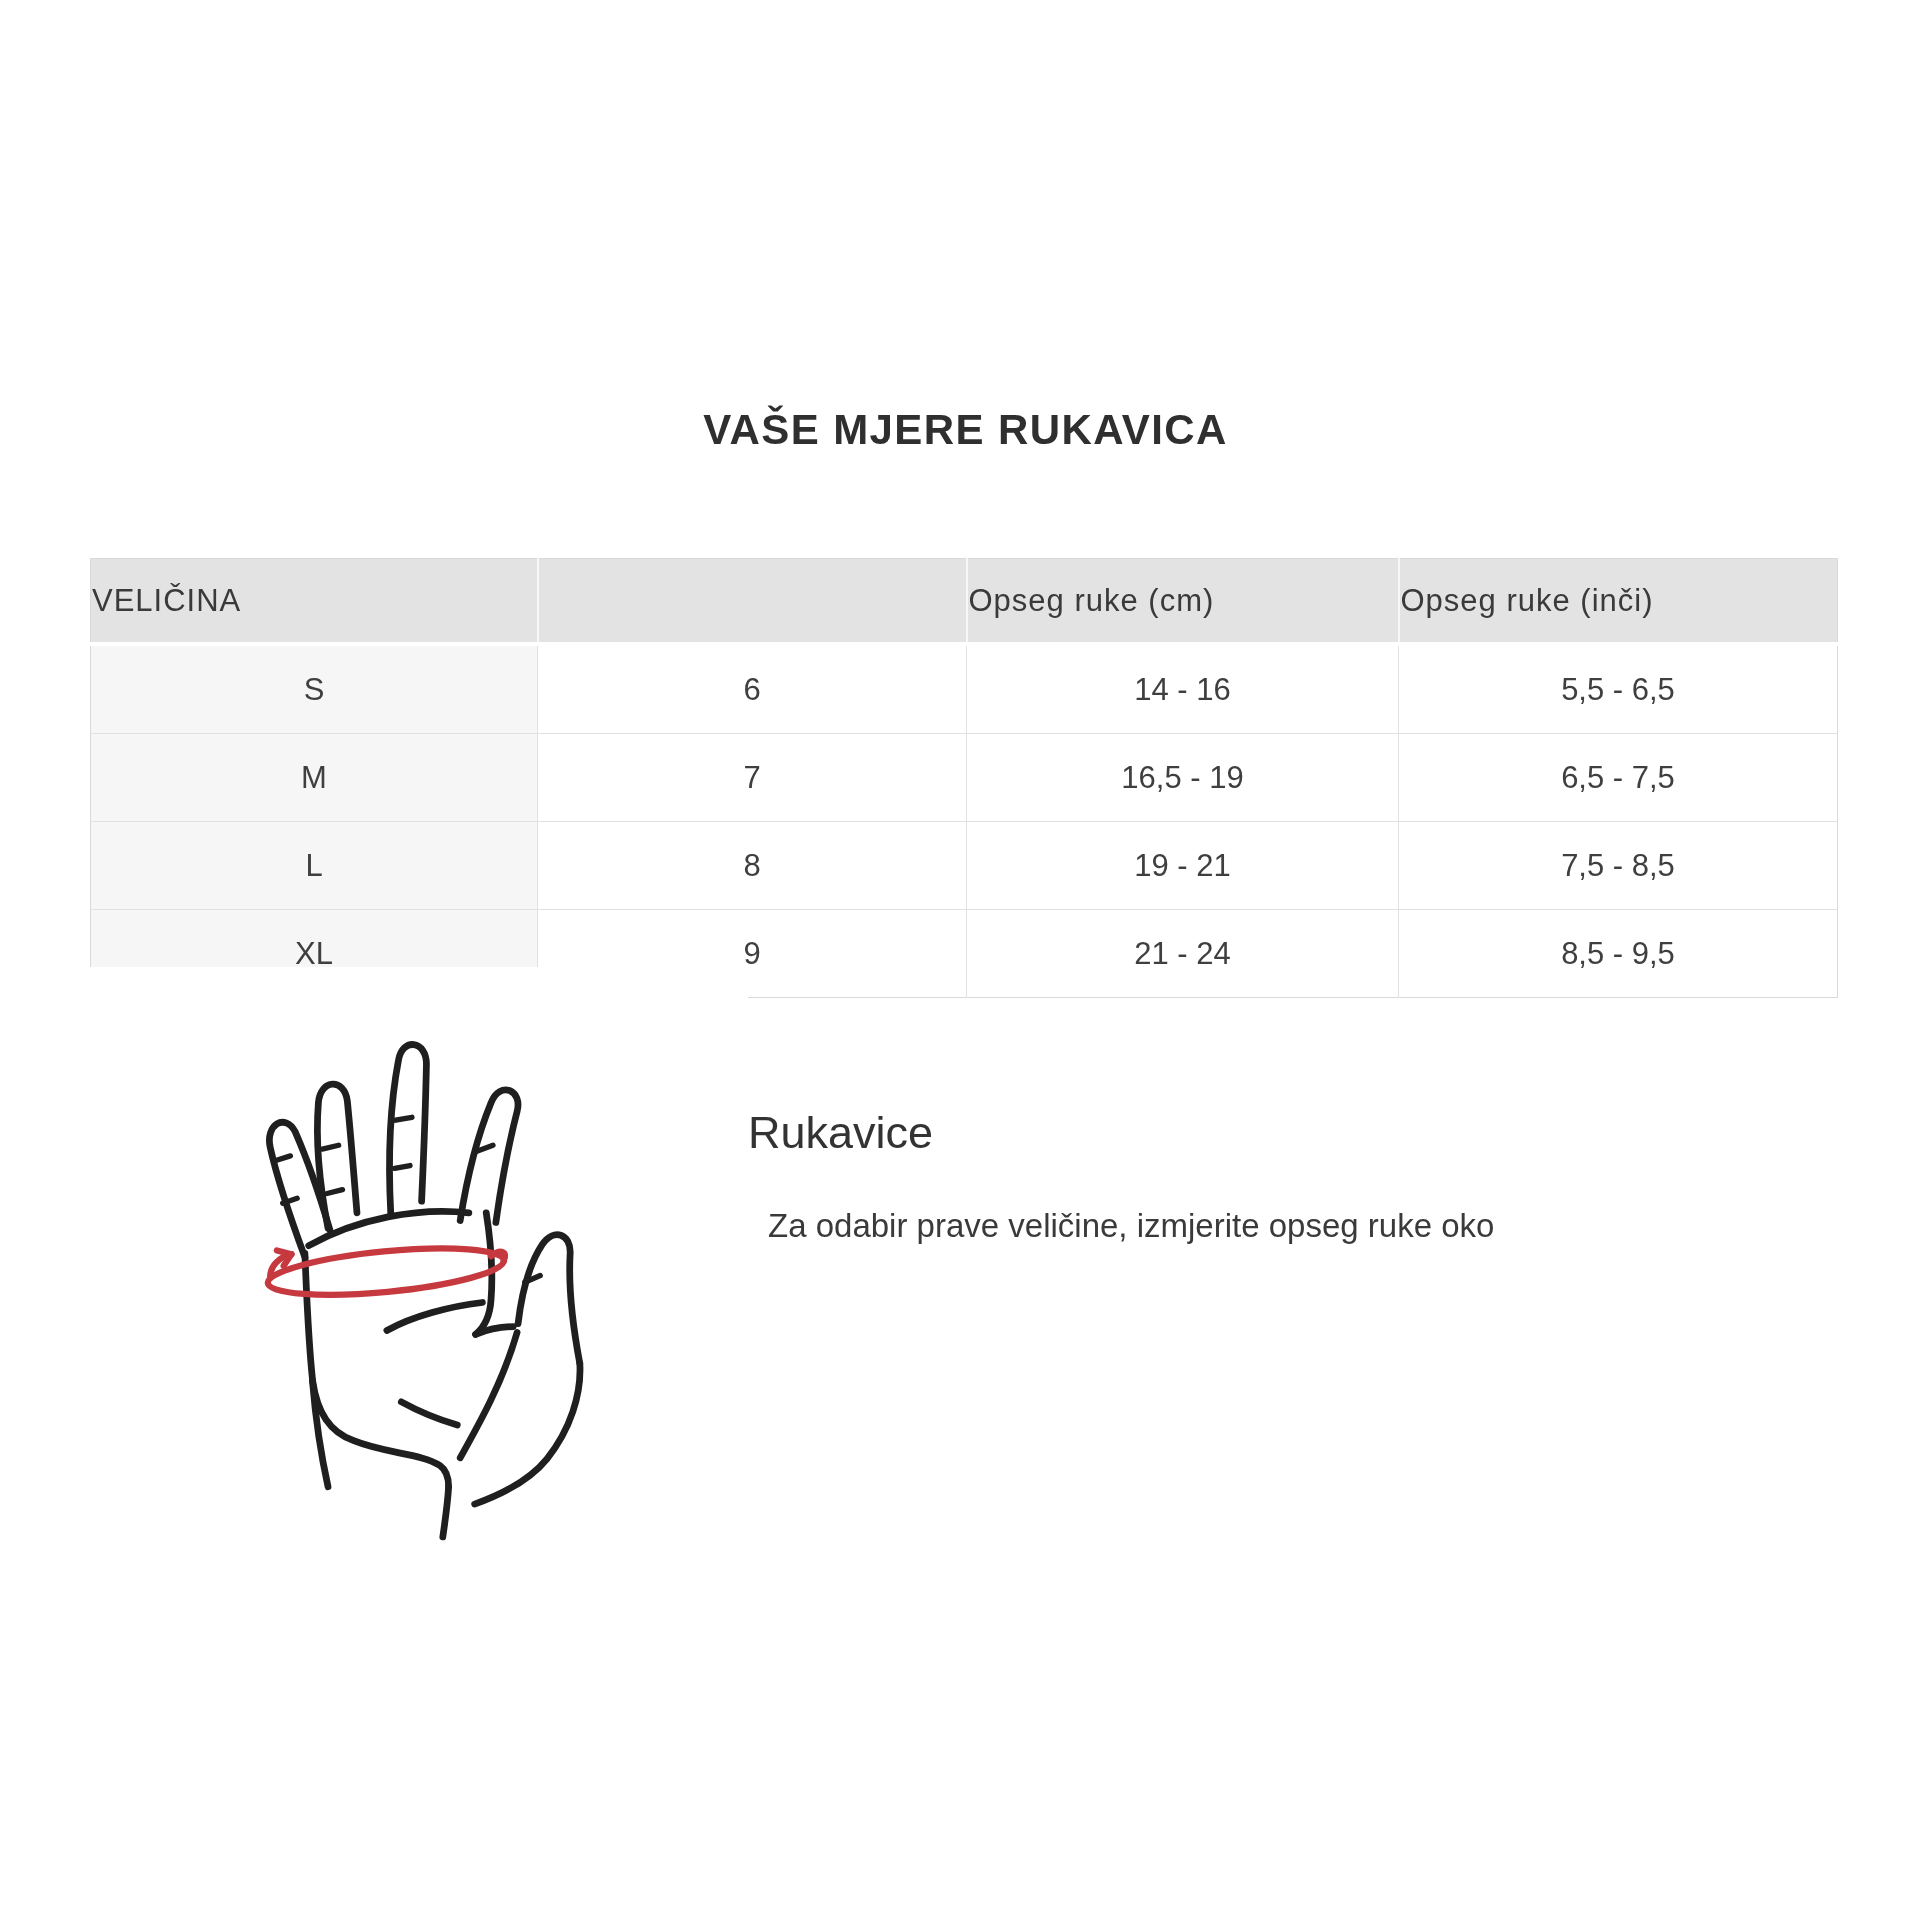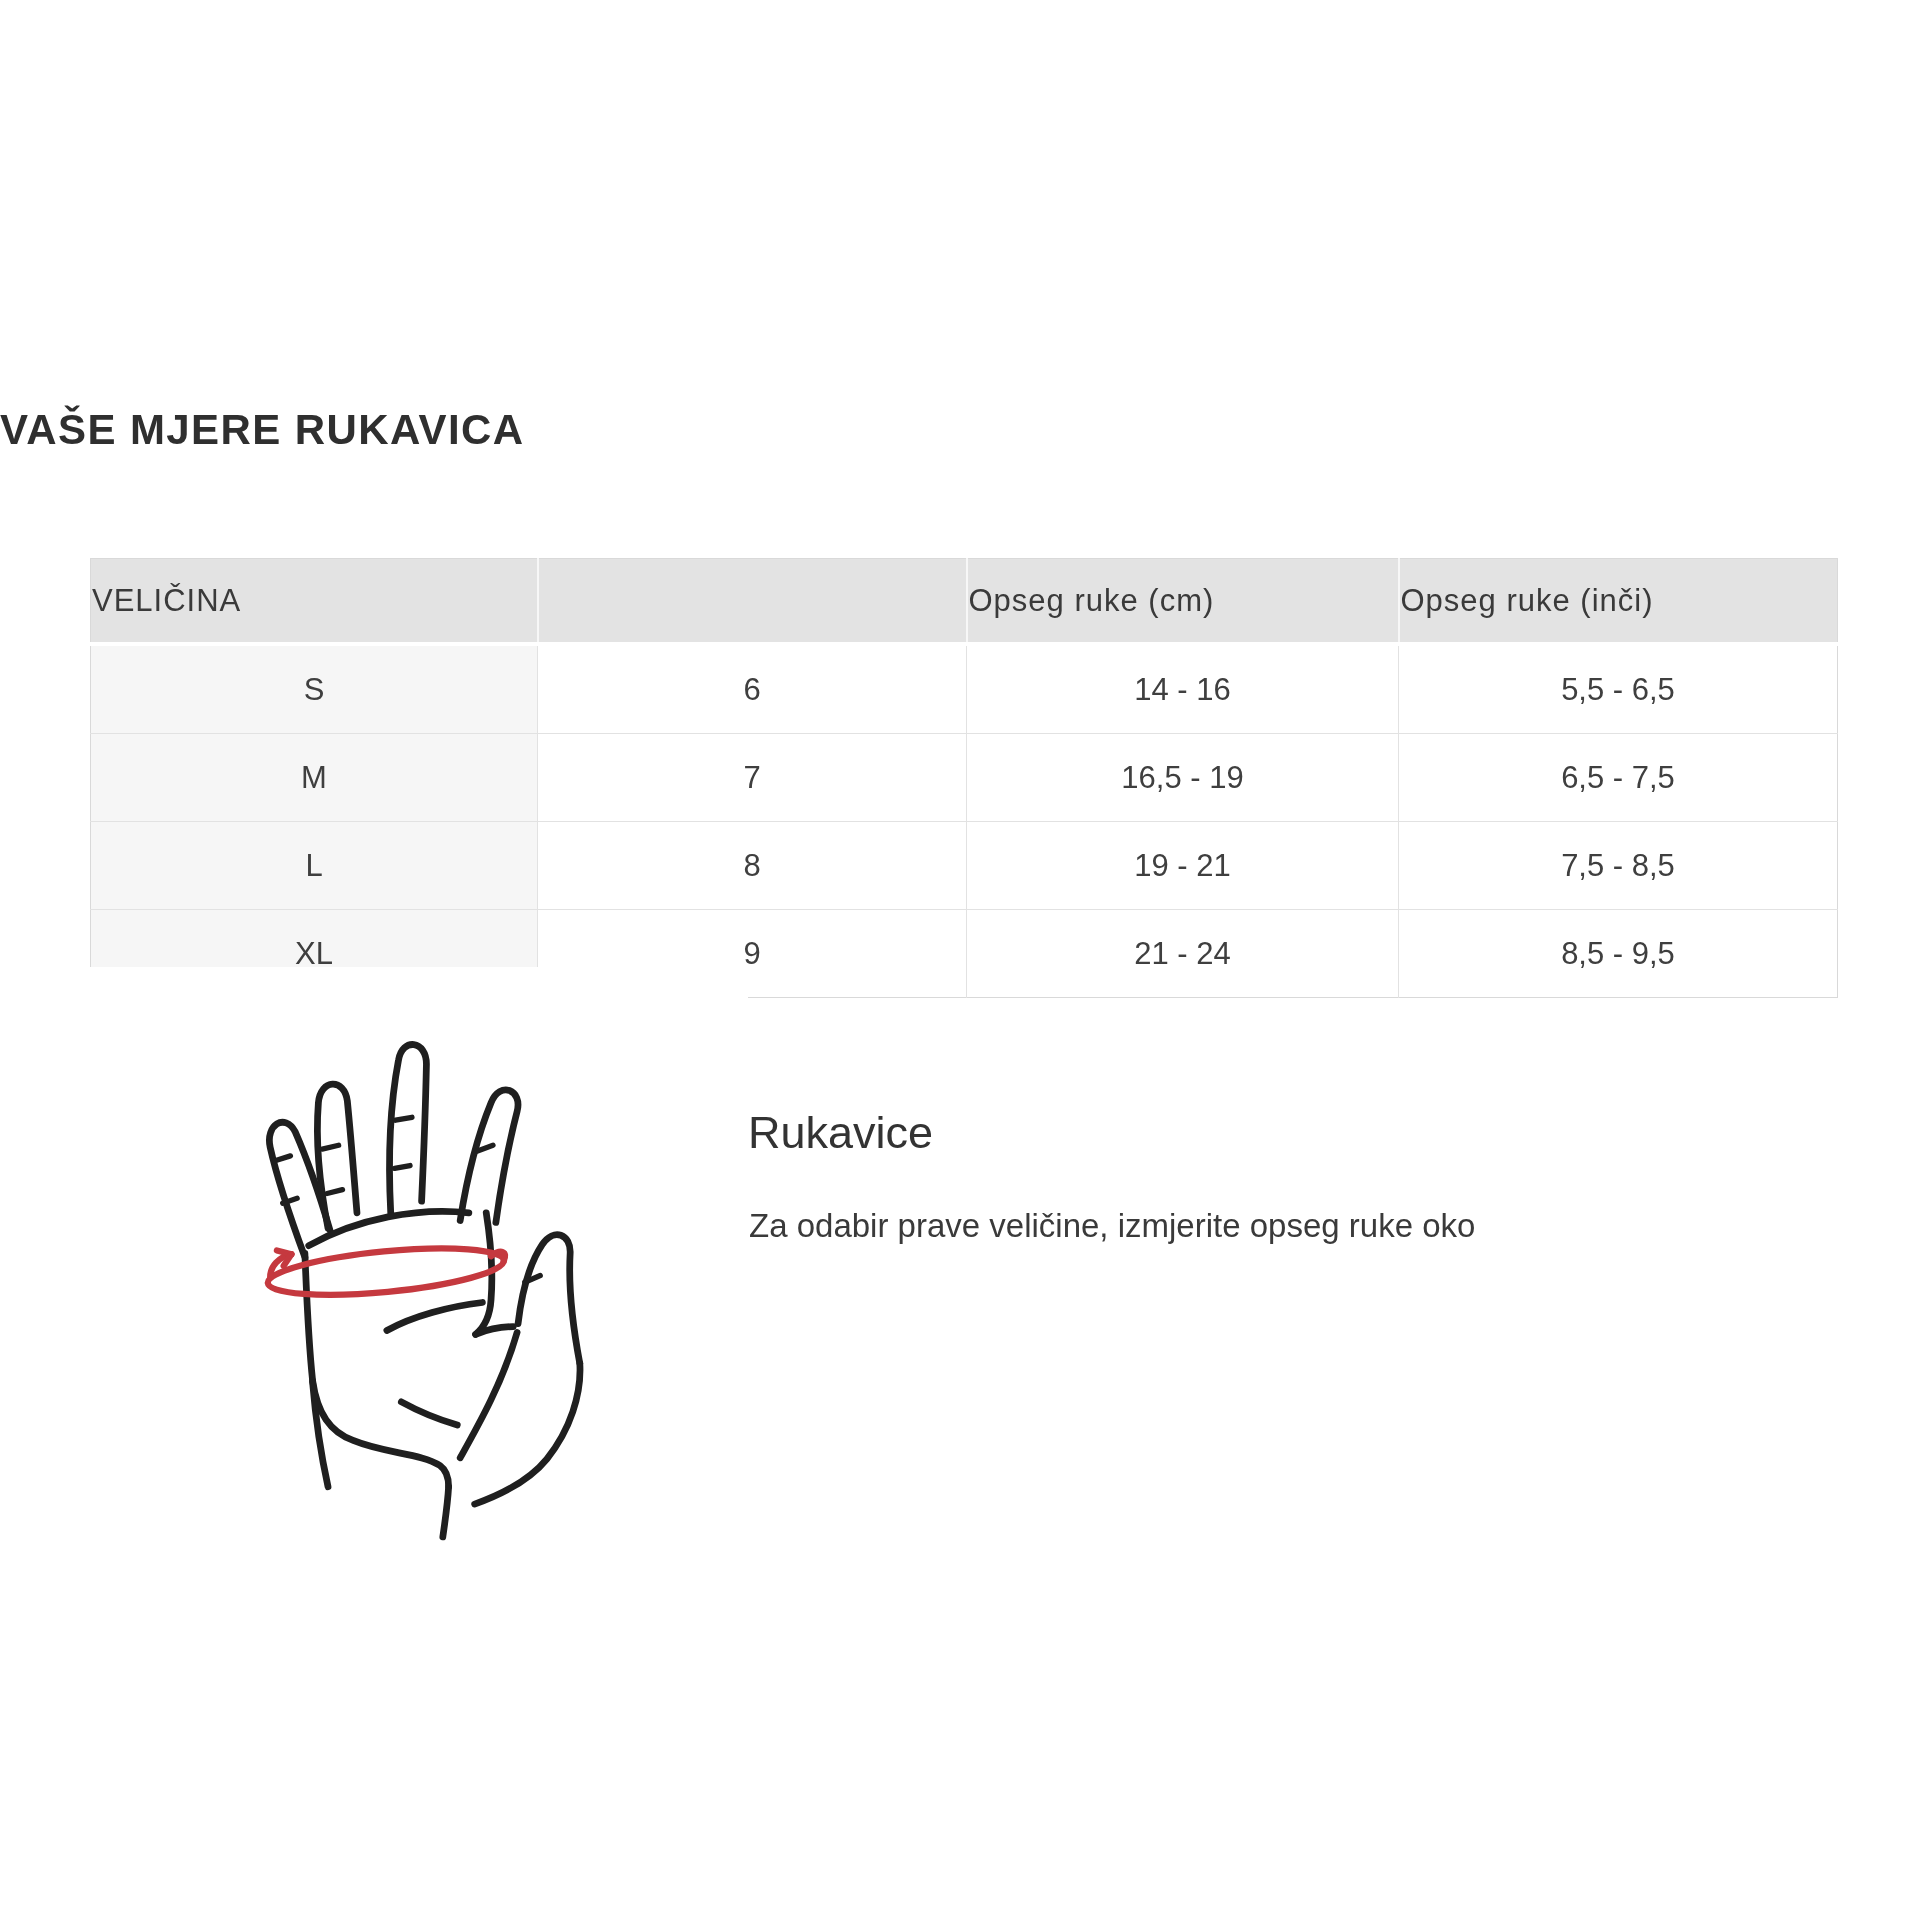--- a/index.html
+++ b/index.html
@@ -8,21 +8,21 @@
     --header-bg:#e3e3e3;
     --first-col-bg:#f6f6f6;
     --border-color:#d9d9d9;
   }
   html,body{margin:0;padding:0;}
   body{
     width:1931px;height:1931px;background:#ffffff;position:relative;
     font-family:"Liberation Sans",sans-serif;color:#3a3a3a;overflow:hidden;
   }
   .page-title{
-    position:absolute;top:406px;left:0;width:1931px;
+    position:absolute;top:406px;left:0;width:1931px;text-align:center;
     font-size:42px;font-weight:600;letter-spacing:1.4px;color:#2f2f2f;margin:0;
   }
   .size-table{
     position:absolute;left:90px;top:558px;width:1747px;
     border-collapse:collapse;table-layout:fixed;
     border:1.9px solid var(--border-color);
   }
   .size-table .c1{width:447px}
   .size-table .c2{width:429px}
   .size-table .c3{width:432px}
@@ -49,21 +49,21 @@
   }
   .hand-svg{position:absolute;left:138px;top:37px;width:436px;height:543px;}
   .hand-svg .ink{stroke:var(--line-color);}
   .hand-svg .tape{stroke:var(--accent);}
 
   .guide-heading{
     position:absolute;left:748px;top:1107px;margin:0;
     font-size:45px;font-weight:400;color:#333333;
   }
   .guide-text{
-    position:absolute;left:749px;top:1201px;margin:0;
+    position:absolute;left:768px;top:1201px;margin:0;
     font-size:33px;line-height:50px;font-weight:400;color:#3a3a3a;
   }
 </style>
 </head>
 <body>
 
 <h1 class="page-title">VAŠE MJERE RUKAVICA</h1>
 
 <table class="size-table">
   <colgroup>

